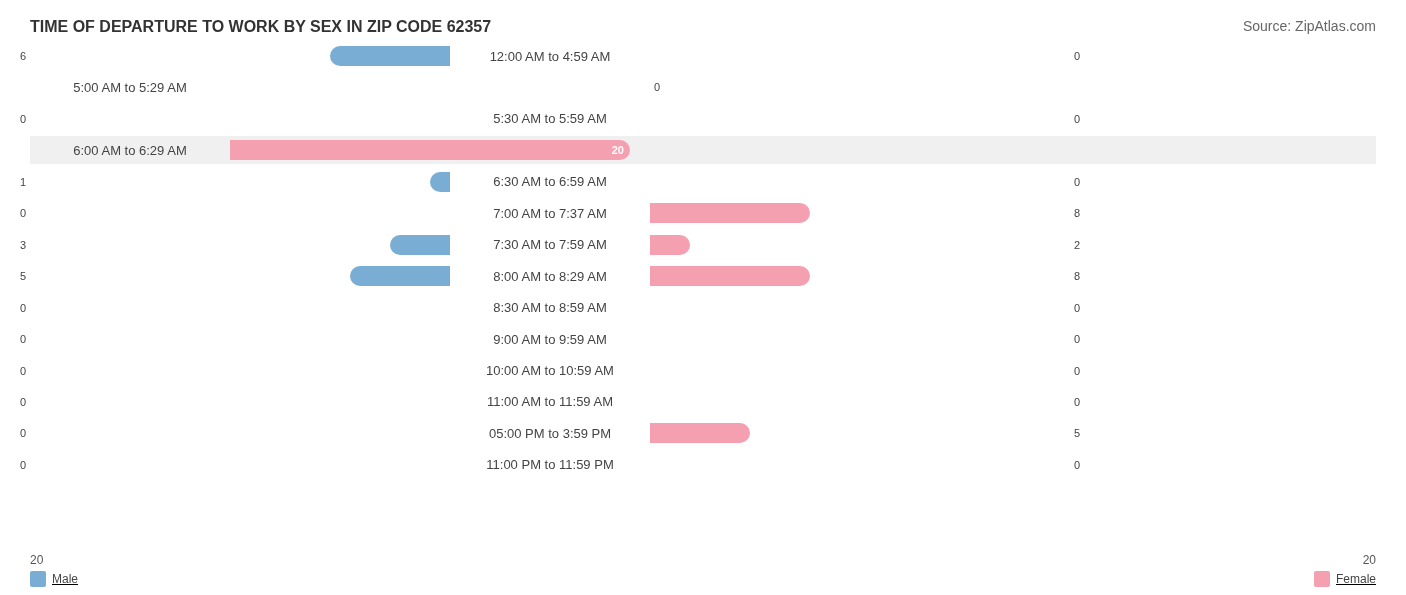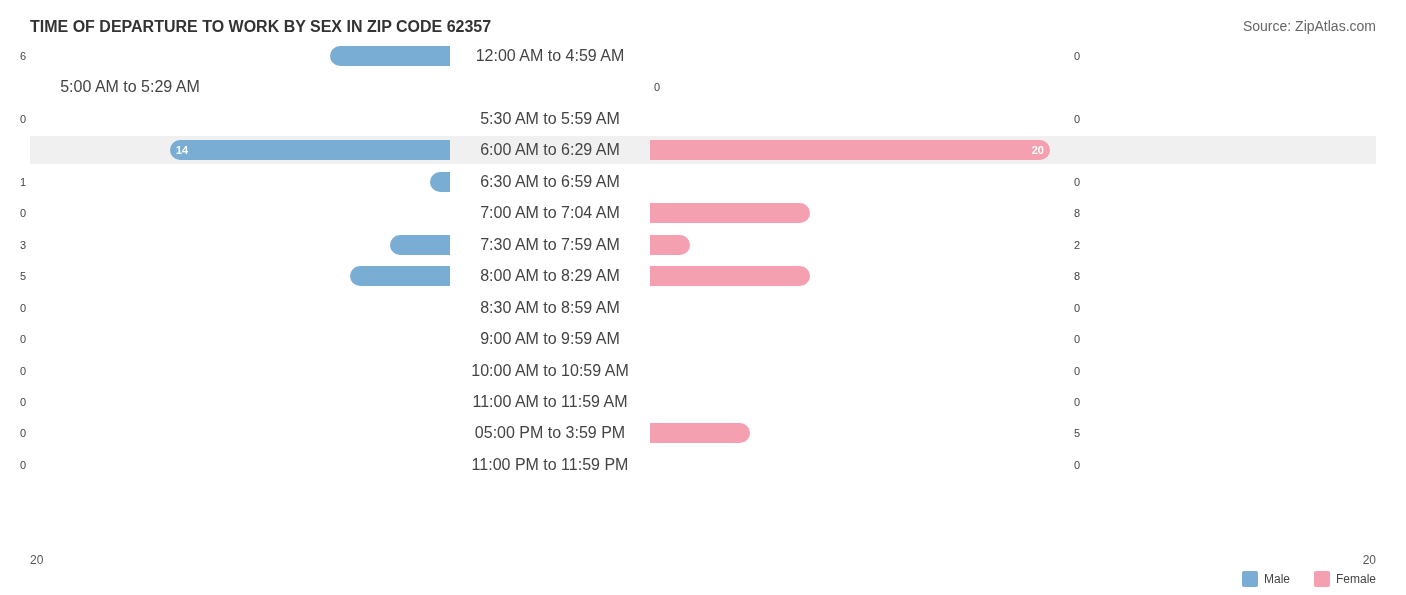--- a/index.html
+++ b/index.html
@@ -64,21 +64,21 @@
       width: 420px;
       display: flex;
       align-items: center;
       justify-content: flex-start;
       position: relative;
       height: 100%;
     }
     .label-center {
       width: 200px;
       text-align: center;
-      font-size: 16px;
+      font-size: 13px;
       color: #444;
       flex-shrink: 0;
       z-index: 2;
     }
     .bar-blue {
       height: 20px;
       background: #7aadd4;
       border-radius: 10px 0 0 10px;
       position: absolute;
       right: 0;
@@ -131,24 +131,25 @@
     .axis-label {
       font-size: 12px;
       color: #555;
       width: 90px;
       text-align: center;
     }
     .axis-label:first-child { text-align: left; }
     .axis-label:last-child { text-align: right; }
     .legend {
       display: flex;
-      justify-content: flex-end;
+      justify-content: space-between;
       align-items: center;
       gap: 24px;
       margin-top: 4px;
+      text-decoration: underline;
     }
     .legend-item {
       display: flex;
       align-items: center;
       gap: 6px;
       font-size: 12px;
       color: #444;
     }
     .legend-box {
       width: 16px;
@@ -204,26 +205,20 @@
     </div>
     <div class="label-center">5:30 AM to 5:59 AM</div>
     <div class="right-section">
       <div class="bar-pink" style="width:0px;">
         
       </div>
       <span class="bar-value-right">0</span>
     </div>
   </div>
         <div class="bar-row highlight">
-    <div class="left-section">
-      <div class="bar-blue" style="width:280px;">
-        <span class="bar-value-inside-left">14</span>
-      </div>
-
-    </div>
     <div class="label-center">6:00 AM to 6:29 AM</div>
     <div class="right-section">
       <div class="bar-pink" style="width:400px;">
         <span class="bar-value-inside-right">20</span>
       </div>
 
     </div>
   </div>
         <div class="bar-row">
     <div class="left-section">
@@ -240,21 +235,21 @@
       <span class="bar-value-right">0</span>
     </div>
   </div>
         <div class="bar-row">
     <div class="left-section">
       <div class="bar-blue" style="width:0px;">
         
       </div>
       <span class="bar-value-left">0</span>
     </div>
-    <div class="label-center">7:00 AM to 7:04 AM</div>
+    <div class="label-center">7:00 AM to 7:37 AM</div>
     <div class="right-section">
       <div class="bar-pink" style="width:160px;">
         
       </div>
       <span class="bar-value-right">8</span>
     </div>
   </div>
         <div class="bar-row">
     <div class="left-section">
       <div class="bar-blue" style="width:60px;">

